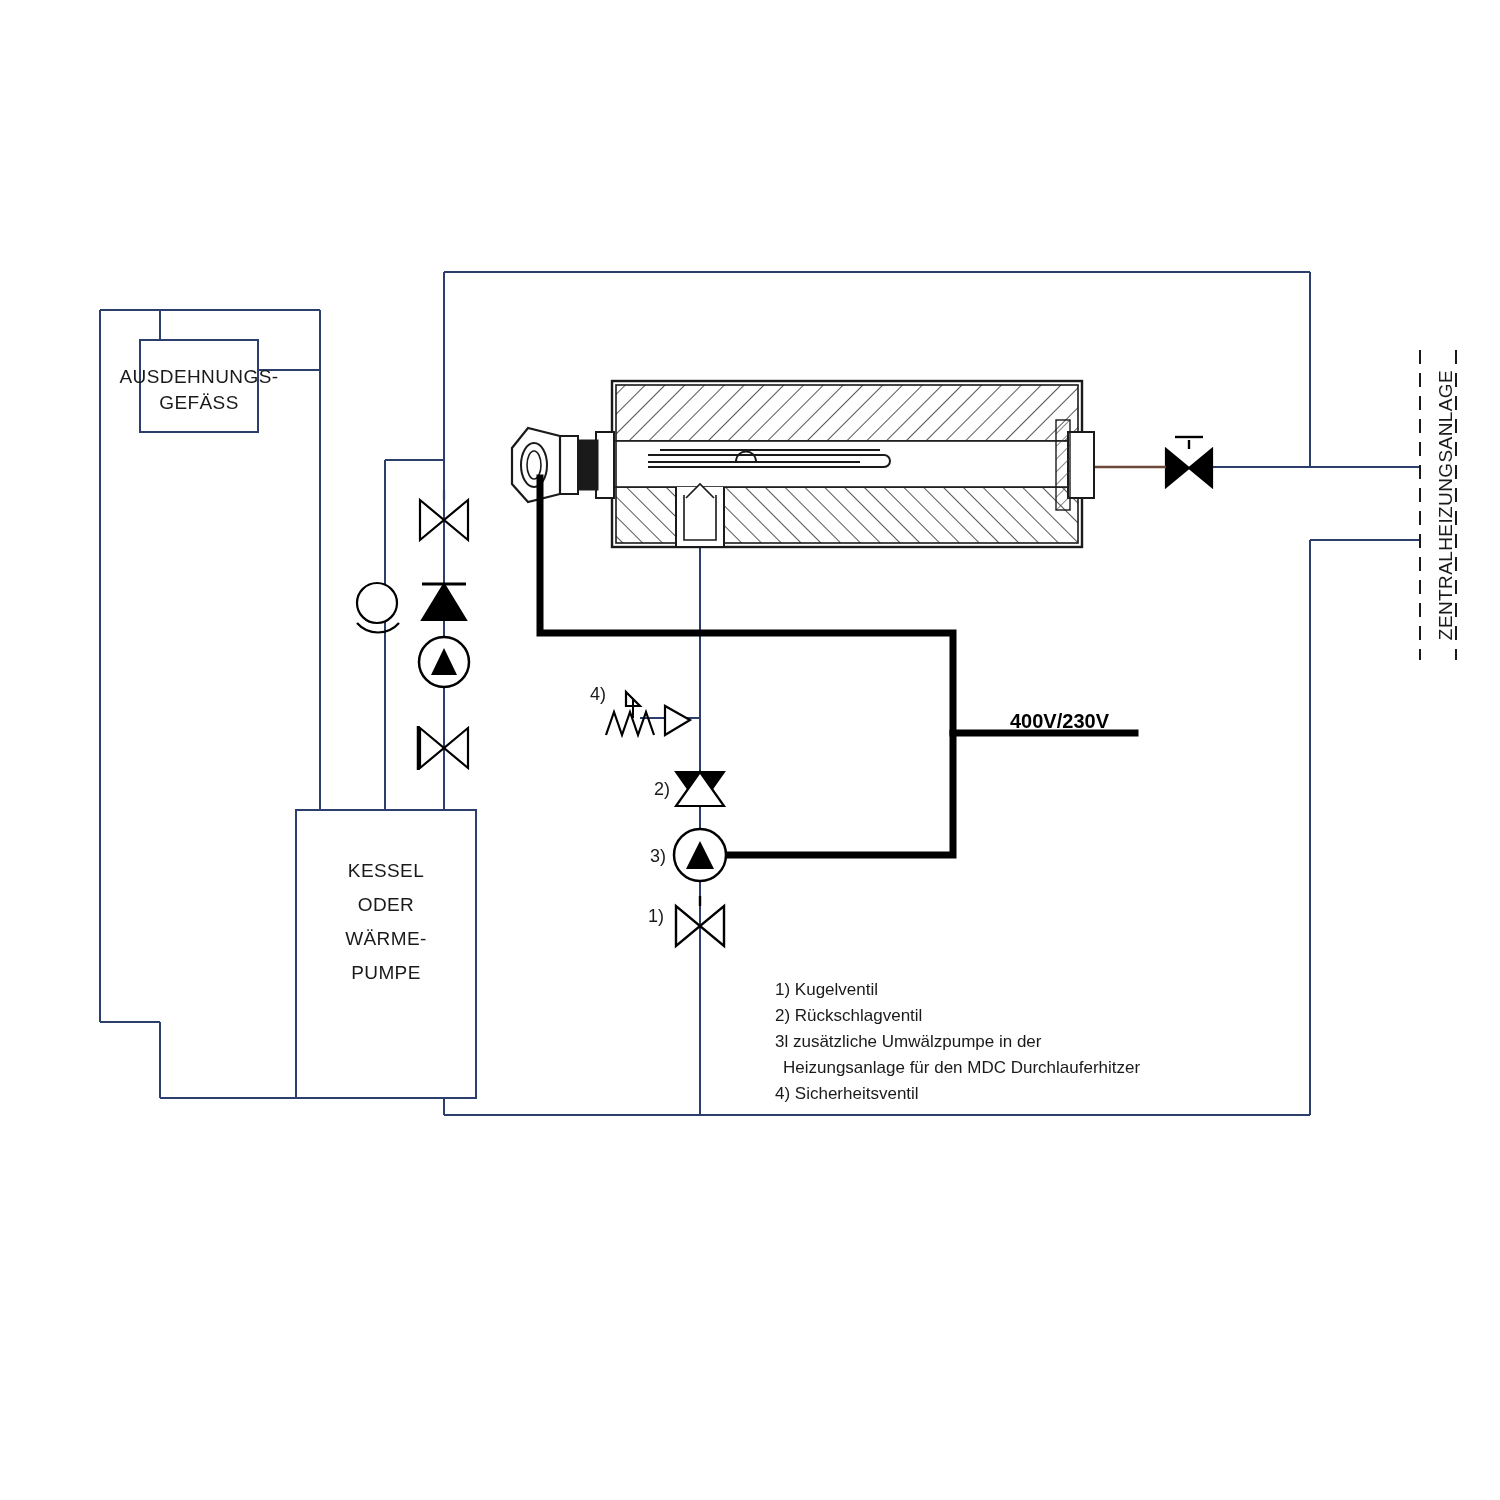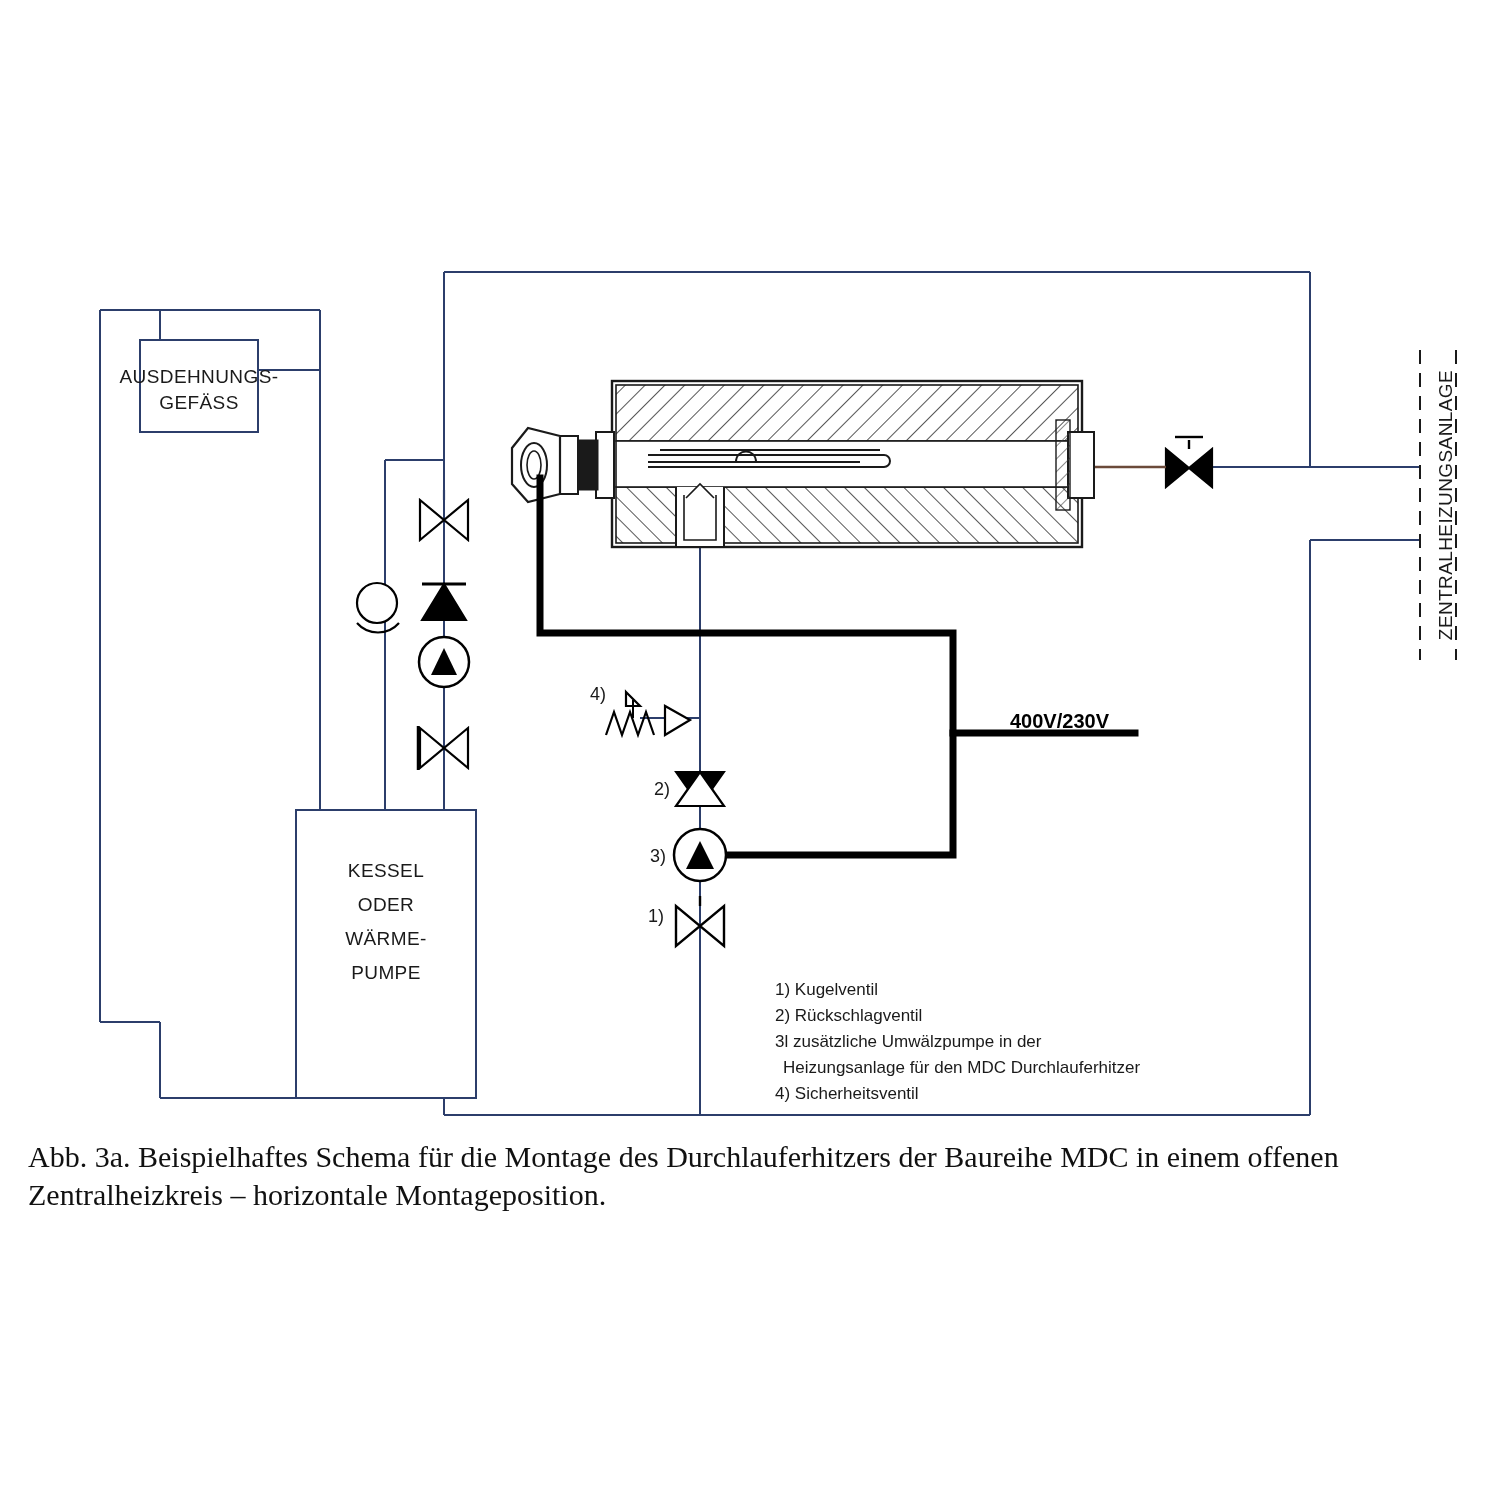--- a/index.html
+++ b/index.html
@@ -230,14 +230,13 @@
     <g>
       <text class="lbl-small" x="775" y="995">1) Kugelventil</text>
       <text class="lbl-small" x="775" y="1021">2) Rückschlagventil</text>
       <text class="lbl-small" x="775" y="1047">3l zusätzliche Umwälzpumpe in der</text>
       <text class="lbl-small" x="783" y="1073">Heizungsanlage für den MDC Durchlauferhitzer</text>
       <text class="lbl-small" x="775" y="1099">4) Sicherheitsventil</text>
     </g>
 
   </svg>
 
-  <div class="caption">Abb. 3a. Beispielhaftes Schema für die Montage des Durchlauferhitzers der Baureihe MDC in einem offenen Zentralheizkreis – horizontale Montageposition.</div>
 </div>
 
 </body></html>

